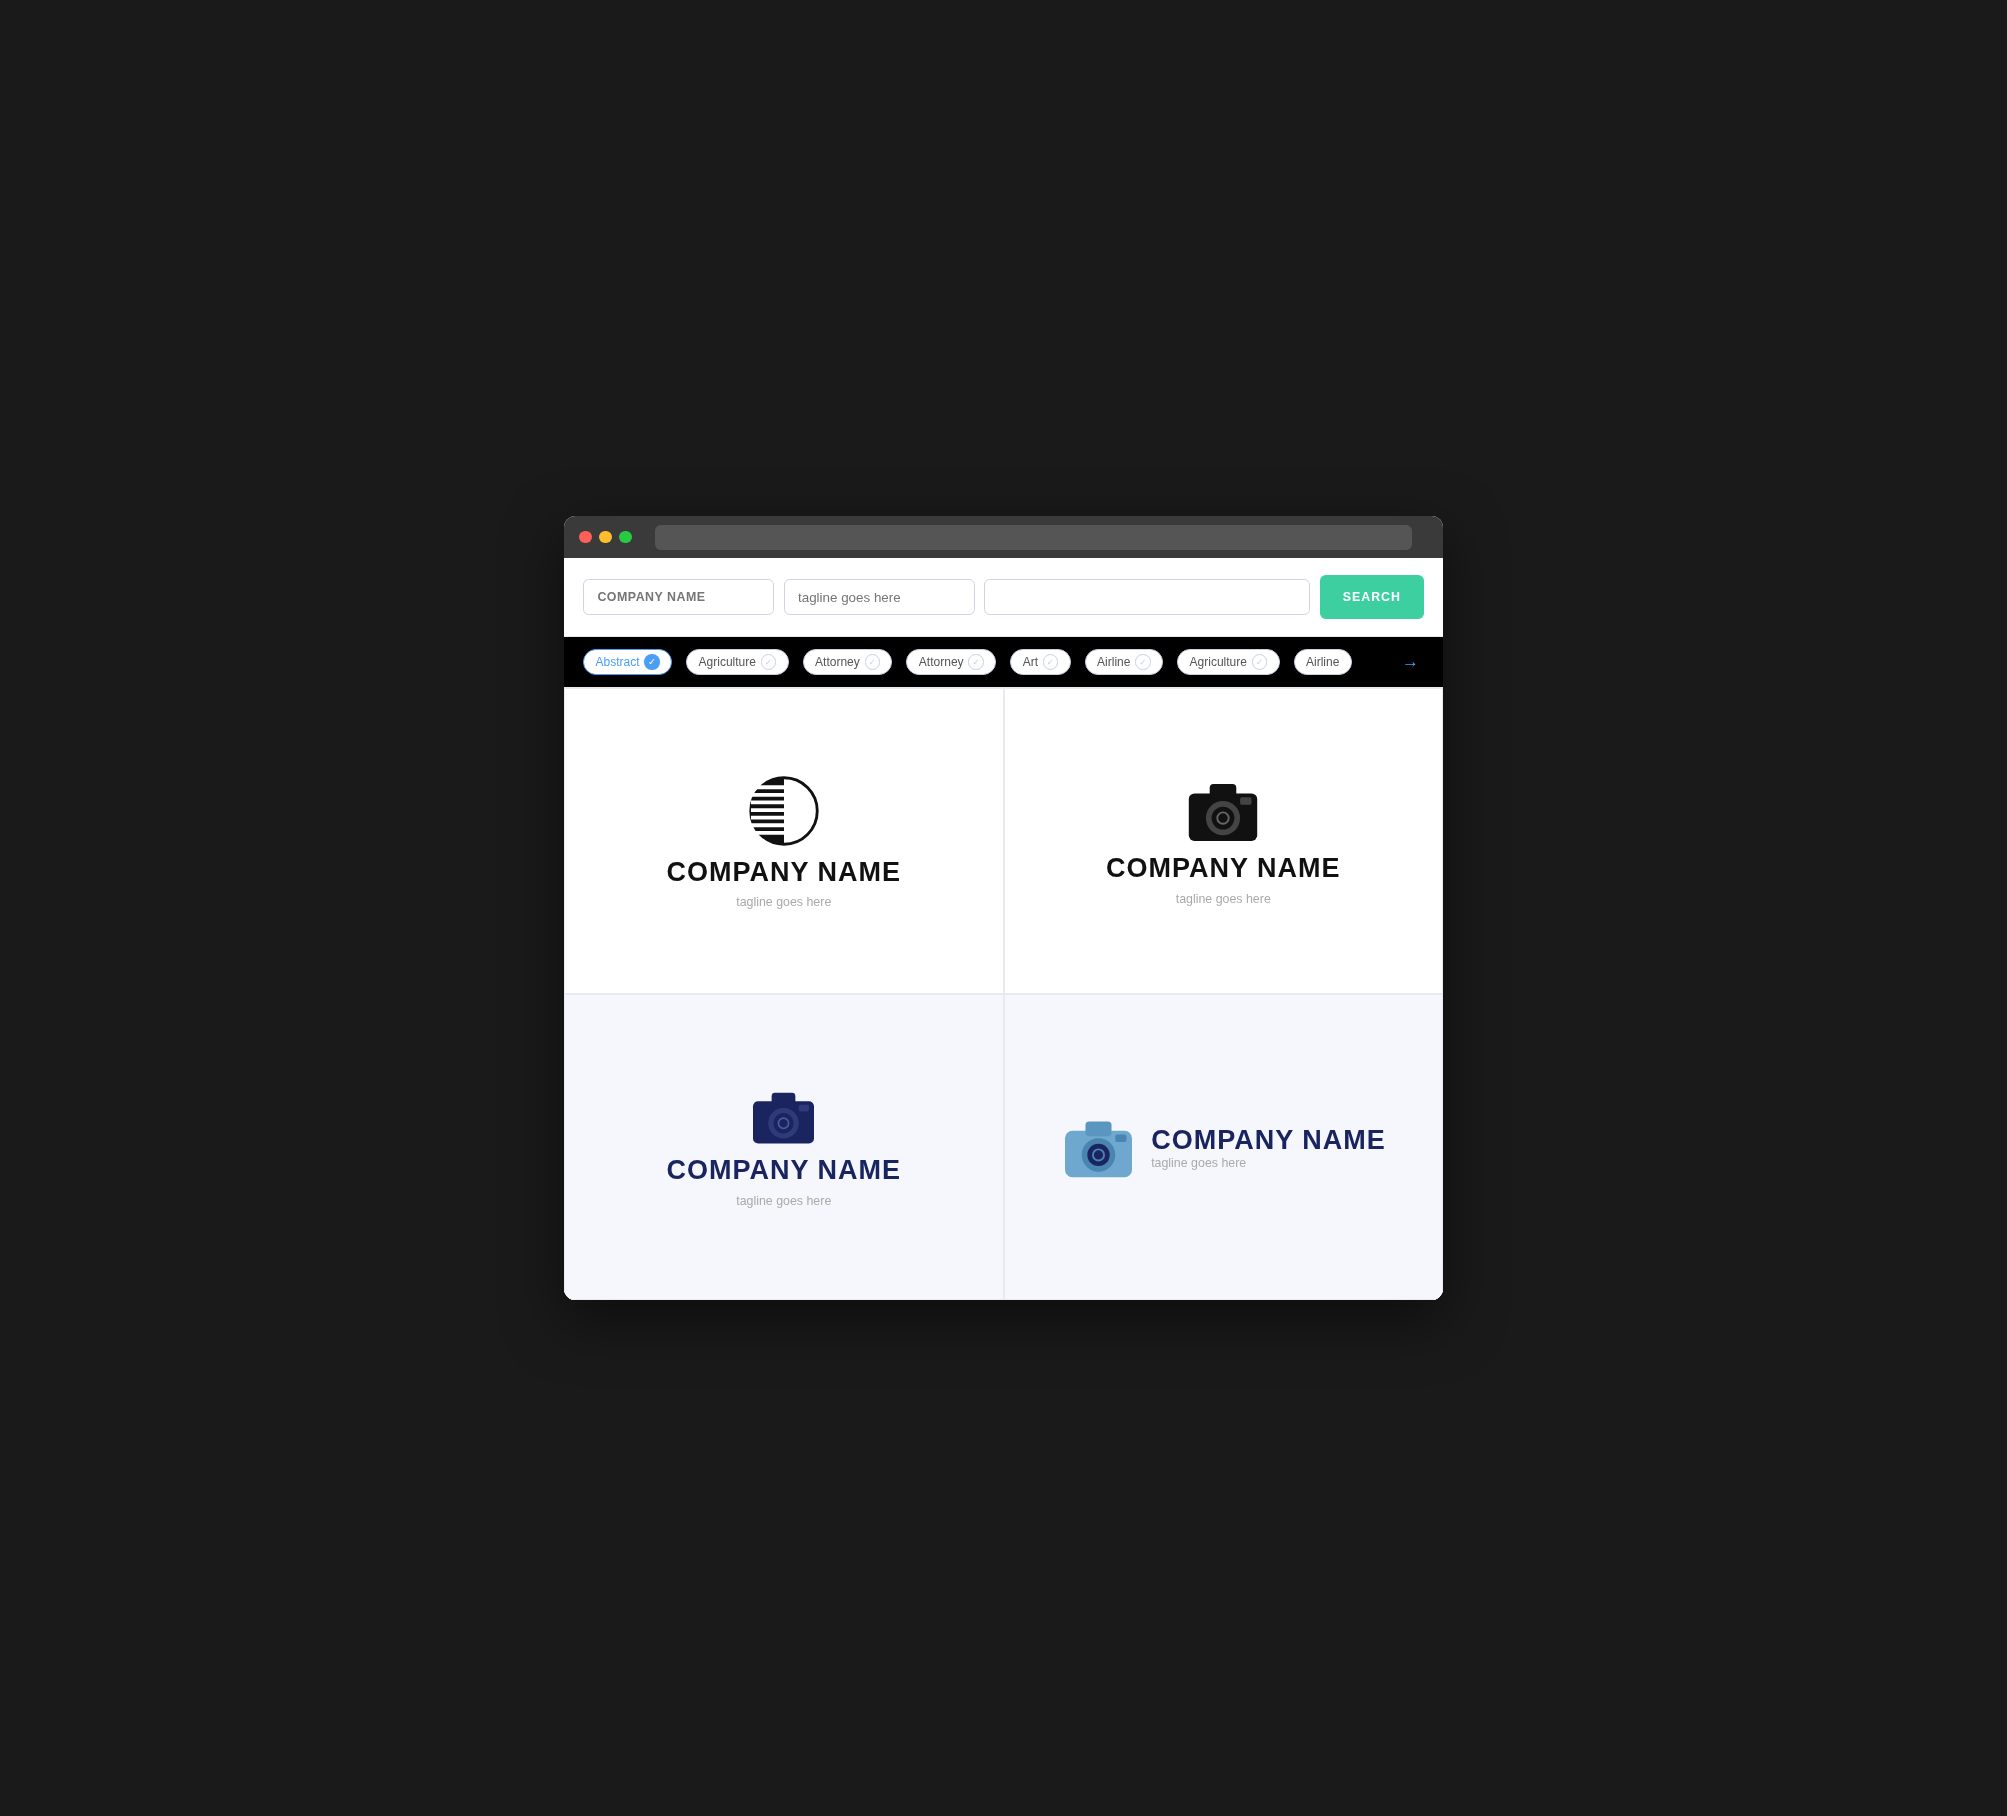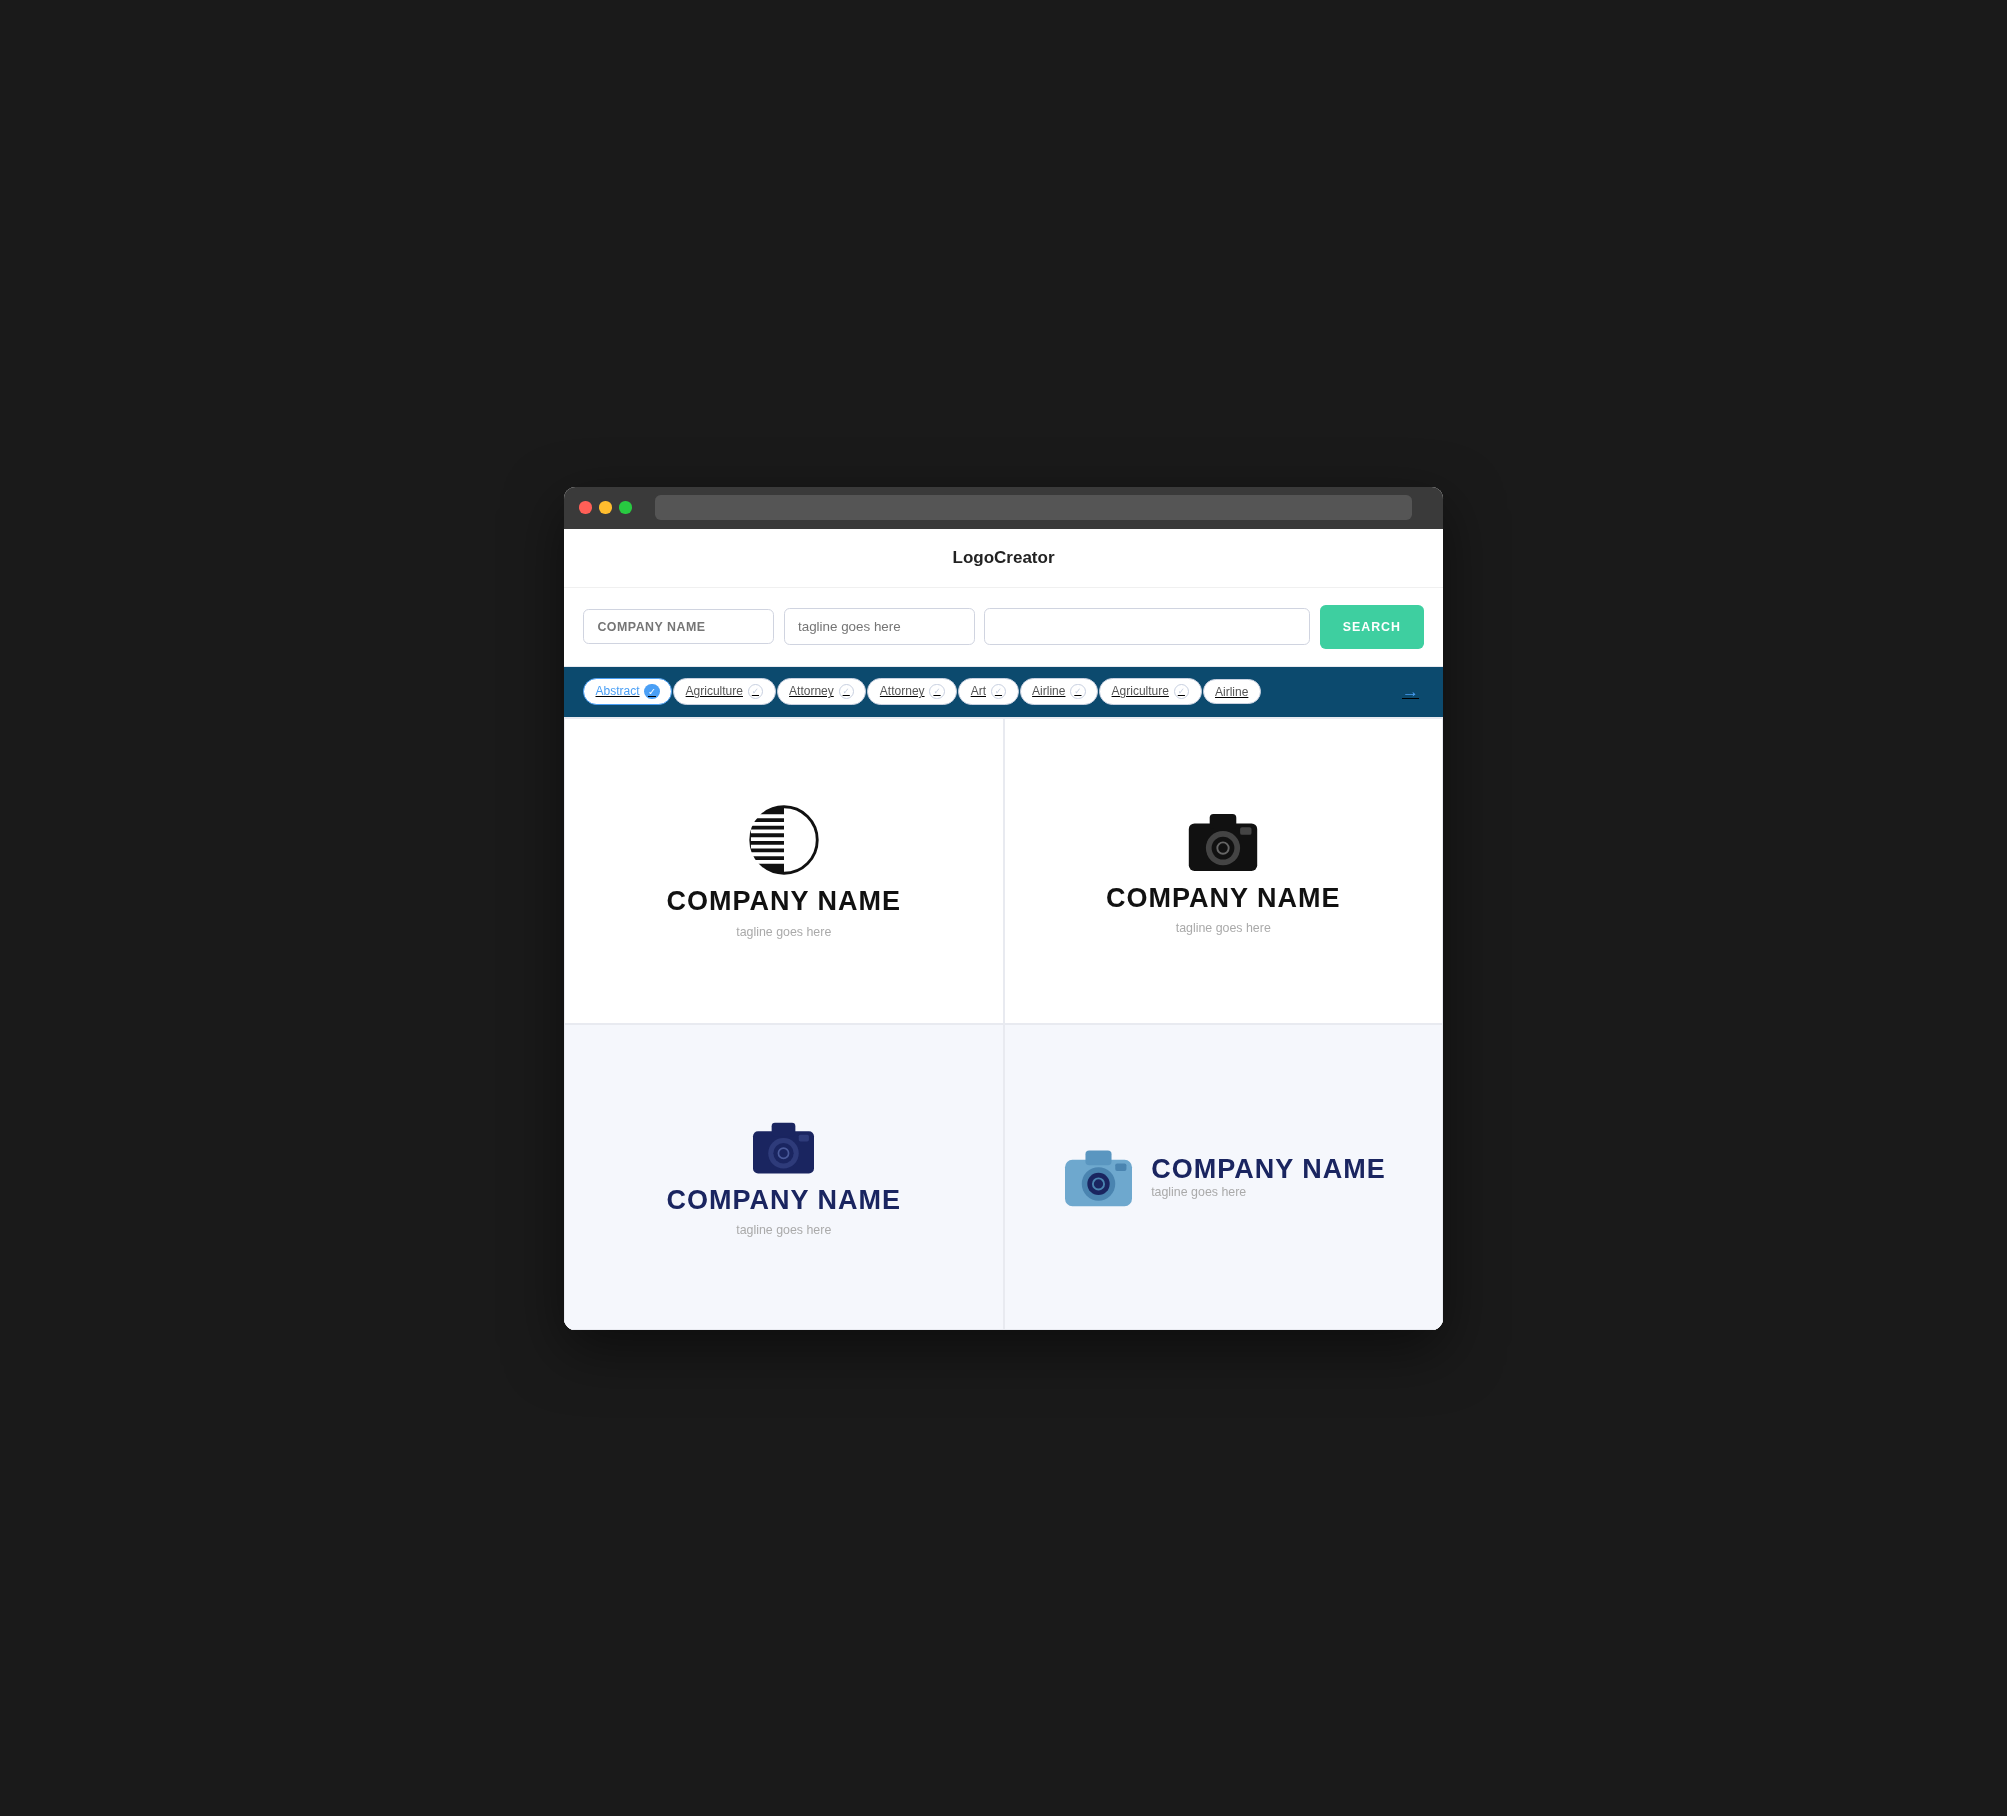--- a/index.html
+++ b/index.html
@@ -108,24 +108,23 @@
       font-weight: 700;
       letter-spacing: 1px;
       cursor: pointer;
       white-space: nowrap;
     }
 
     .category-bar {
       display: flex;
       align-items: center;
       padding: 11.5px 19px;
-      gap: 1px;
+      gap: 14px;
       border-bottom: 1px solid #e8eaf0;
-      background: #0c4a6e;
-      text-decoration: underline;
+      background: #000000;
     }
 
     .category-tag {
       display: flex;
       align-items: center;
       gap: 4.8px;
       padding: 4.8px 11.5px;
       border-radius: 19px;
       border: 1.4px solid #c8d0e0;
       font-size: 12px;
@@ -250,23 +249,20 @@
 
   <div class="browser-titlebar">
     <div class="browser-dot red"></div>
     <div class="browser-dot yellow"></div>
     <div class="browser-dot green"></div>
     <div class="browser-addressbar"></div>
   </div>
 
   <div class="app-container">
 
-    <div class="app-header">
-      <span class="app-title">LogoCreator</span>
-    </div>
 
     <div class="search-bar">
       <input class="search-input company" type="text" placeholder="COMPANY NAME" style="">
       <input class="search-input tagline" type="text" placeholder="tagline goes here" style="">
       <input class="search-input extra" type="text" style="">
       <button class="search-button">SEARCH</button>
     </div>
 
     <div class="category-bar">
       <div class="category-tag active">

